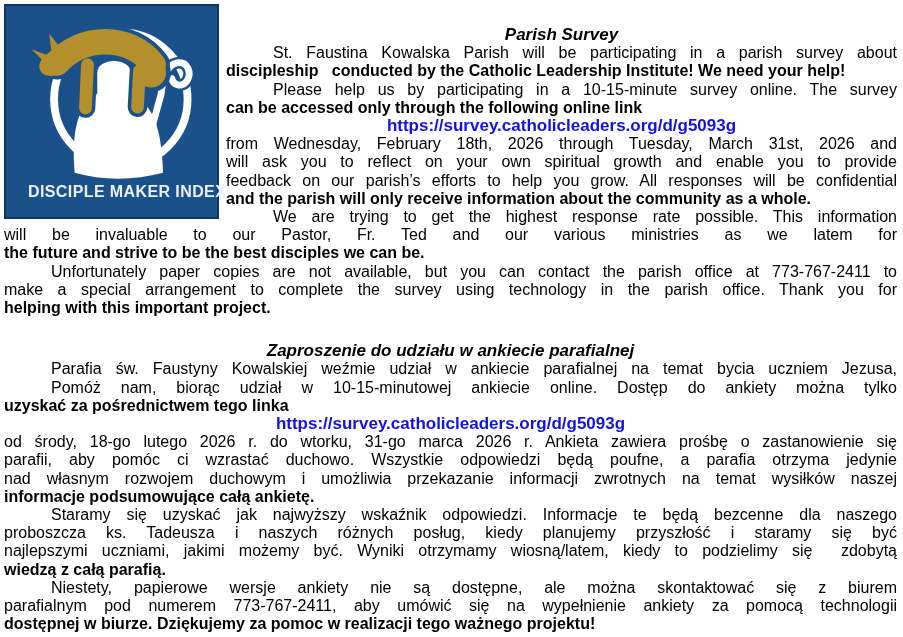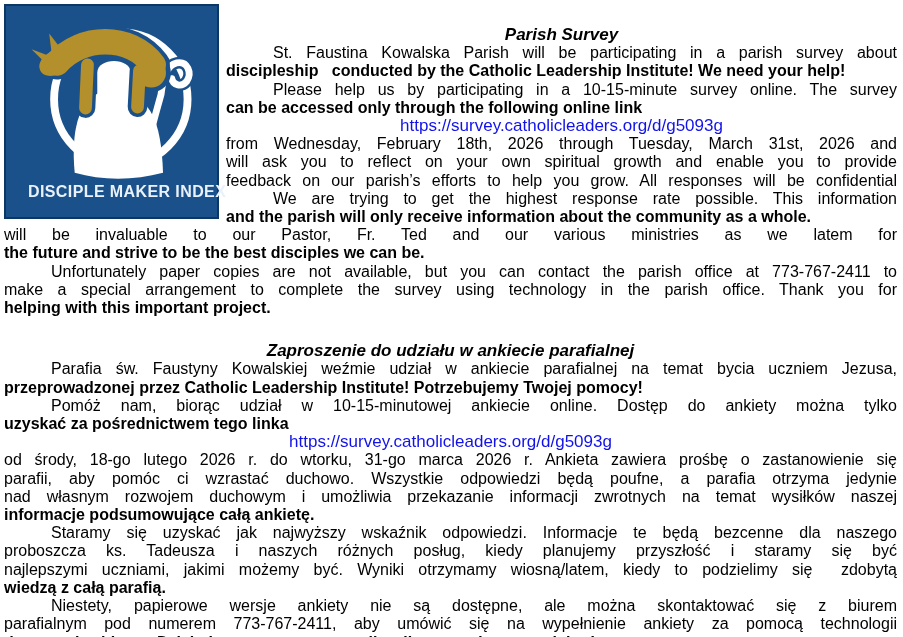--- a/index.html
+++ b/index.html
@@ -49,21 +49,21 @@
   .line.ind{text-indent:47px;}
   .sect-title{
     font-size:17px;line-height:18.2px;
     font-weight:bold;font-style:italic;
     text-align:center;text-align-last:center;margin-top:22px;
   }
   .pl-title{margin-top:25px;}
   .link{
     display:block;
     font-size:17px;line-height:18.2px;
-    font-weight:normal;
+    font-weight:bold;
     color:var(--link_blue,#1212E8);
     text-decoration:none;
     text-align:center;text-align-last:center;
     cursor:pointer;
   }
 </style>
 </head>
 <body>
 
 <div class="page">
@@ -98,31 +98,30 @@
 
   <div class="sect-title">Parish Survey</div>
   <div class="line ind">St. Faustina Kowalska Parish will be participating in a parish survey about</div>
   <div class="line end">discipleship   conducted by the Catholic Leadership Institute! We need your help!</div>
   <div class="line ind">Please help us by participating in a 10-15-minute survey online. The survey</div>
   <div class="line end">can be accessed only through the following online link</div>
   <a class="link">https://survey.catholicleaders.org/d/g5093g</a>
   <div class="line">from Wednesday, February 18th, 2026 through Tuesday, March 31st, 2026 and</div>
   <div class="line">will ask you to reflect on your own spiritual growth and enable you to provide</div>
   <div class="line">feedback on our parish’s efforts to help you grow. All responses will be confidential</div>
+  <div class="line end">and the parish will only receive information about the community as a whole.</div>
   <div class="line ind">We are trying to get the highest response rate possible. This information</div>
-  <div class="line end">and the parish will only receive information about the community as a whole.</div>
   <div class="line">will be invaluable to our Pastor, Fr. Ted and our various ministries as we latem for</div>
   <div class="line end">the future and strive to be the best disciples we can be.</div>
   <div class="line ind">Unfortunately paper copies are not available, but you can contact the parish office at 773-767-2411 to</div>
   <div class="line">make a special arrangement to complete the survey using technology in the parish office. Thank you for</div>
   <div class="line end">helping with this important project.</div>
 
   <div class="sect-title pl-title">Zaproszenie do udziału w ankiecie parafialnej</div>
   <div class="line ind">Parafia św. Faustyny Kowalskiej weźmie udział w ankiecie parafialnej na temat bycia uczniem Jezusa,</div>
-  <div class="line end">przeprowadzonej przez Catholic Leadership Institute! Potrzebujemy Twojej pomocy!</div>
   <div class="line ind">Pomóż nam, biorąc udział w 10-15-minutowej ankiecie online. Dostęp do ankiety można tylko</div>
   <div class="line end">uzyskać za pośrednictwem tego linka</div>
   <a class="link">https://survey.catholicleaders.org/d/g5093g</a>
   <div class="line">od środy, 18-go lutego 2026 r. do wtorku, 31-go marca 2026 r. Ankieta zawiera prośbę o zastanowienie się</div>
   <div class="line">parafii, aby pomóc ci wzrastać duchowo. Wszystkie odpowiedzi będą poufne, a parafia otrzyma jedynie</div>
   <div class="line">nad własnym rozwojem duchowym i umożliwia przekazanie informacji zwrotnych na temat wysiłków naszej</div>
   <div class="line end">informacje podsumowujące całą ankietę.</div>
   <div class="line ind">Staramy się uzyskać jak najwyższy wskaźnik odpowiedzi. Informacje te będą bezcenne dla naszego</div>
   <div class="line">proboszcza ks. Tadeusza i naszych różnych posług, kiedy planujemy przyszłość i staramy się być</div>
   <div class="line">najlepszymi uczniami, jakimi możemy być. Wyniki otrzymamy wiosną/latem, kiedy to podzielimy się  zdobytą</div>

